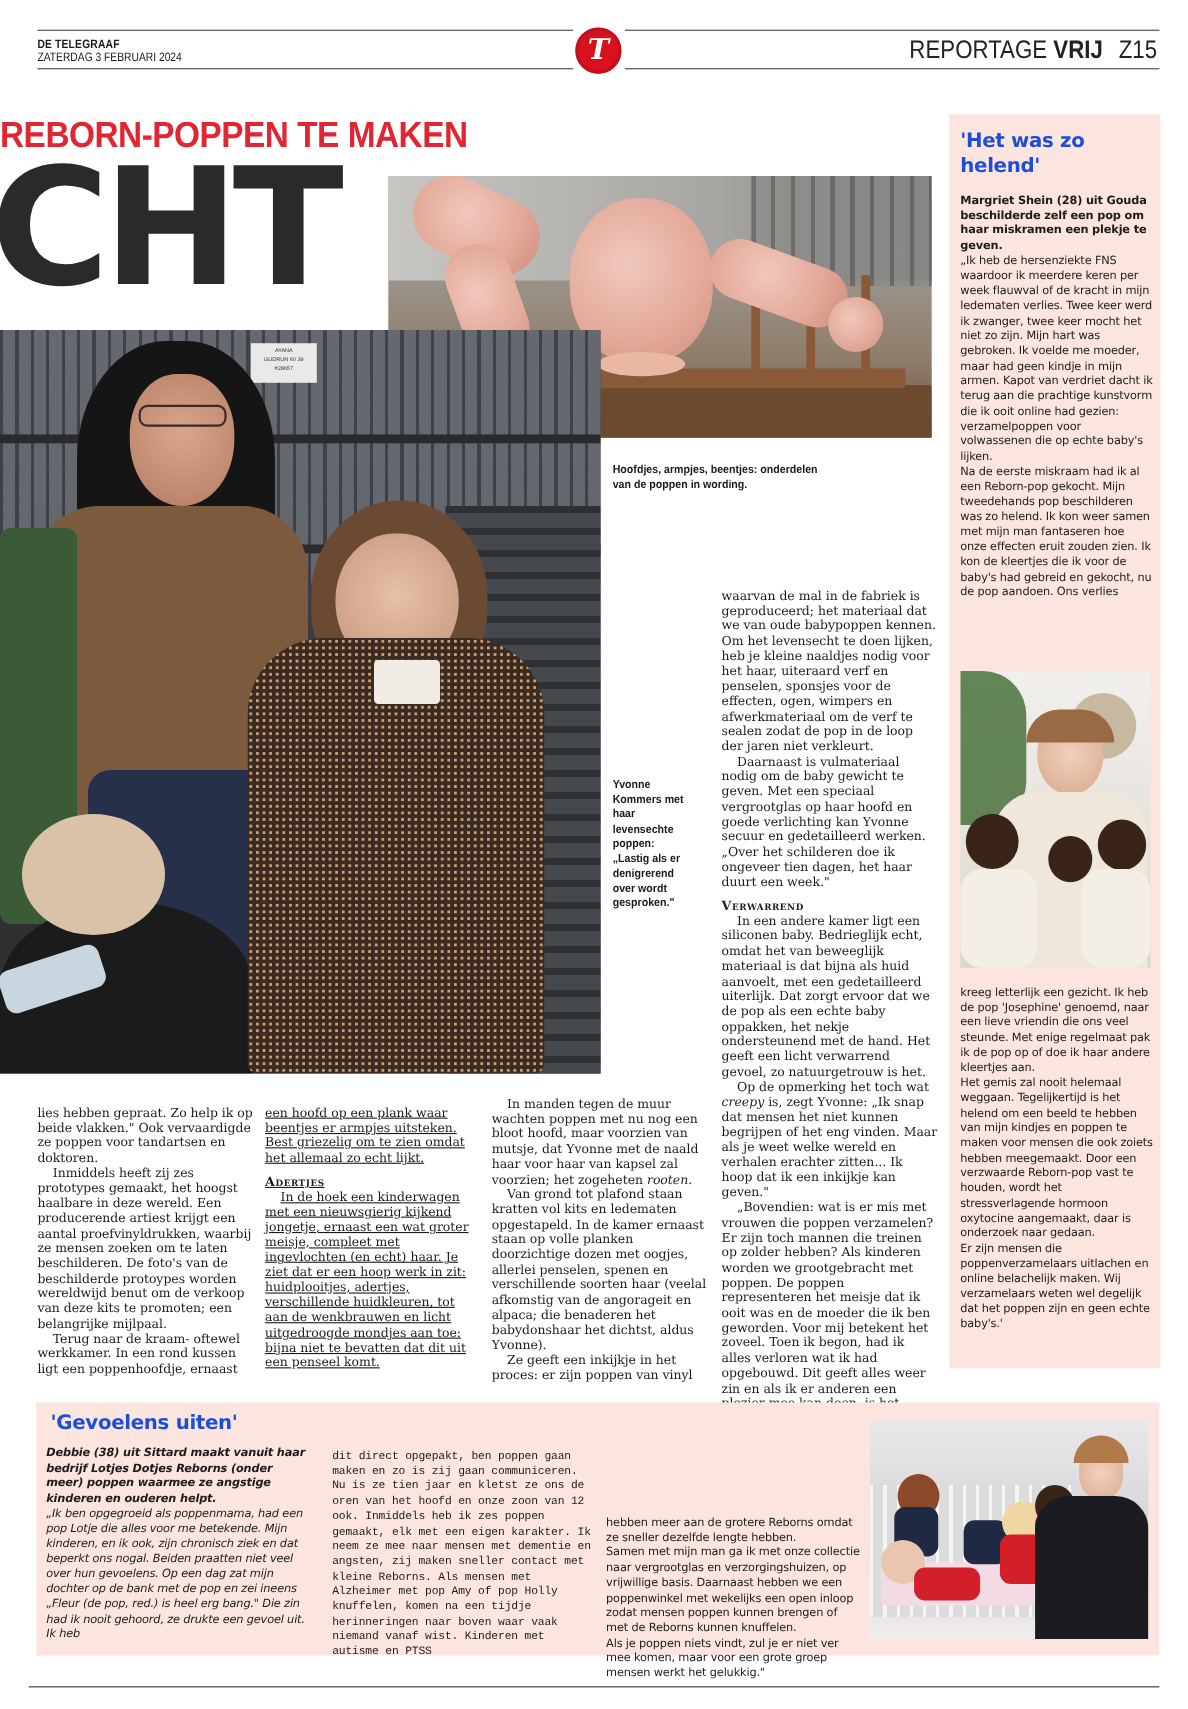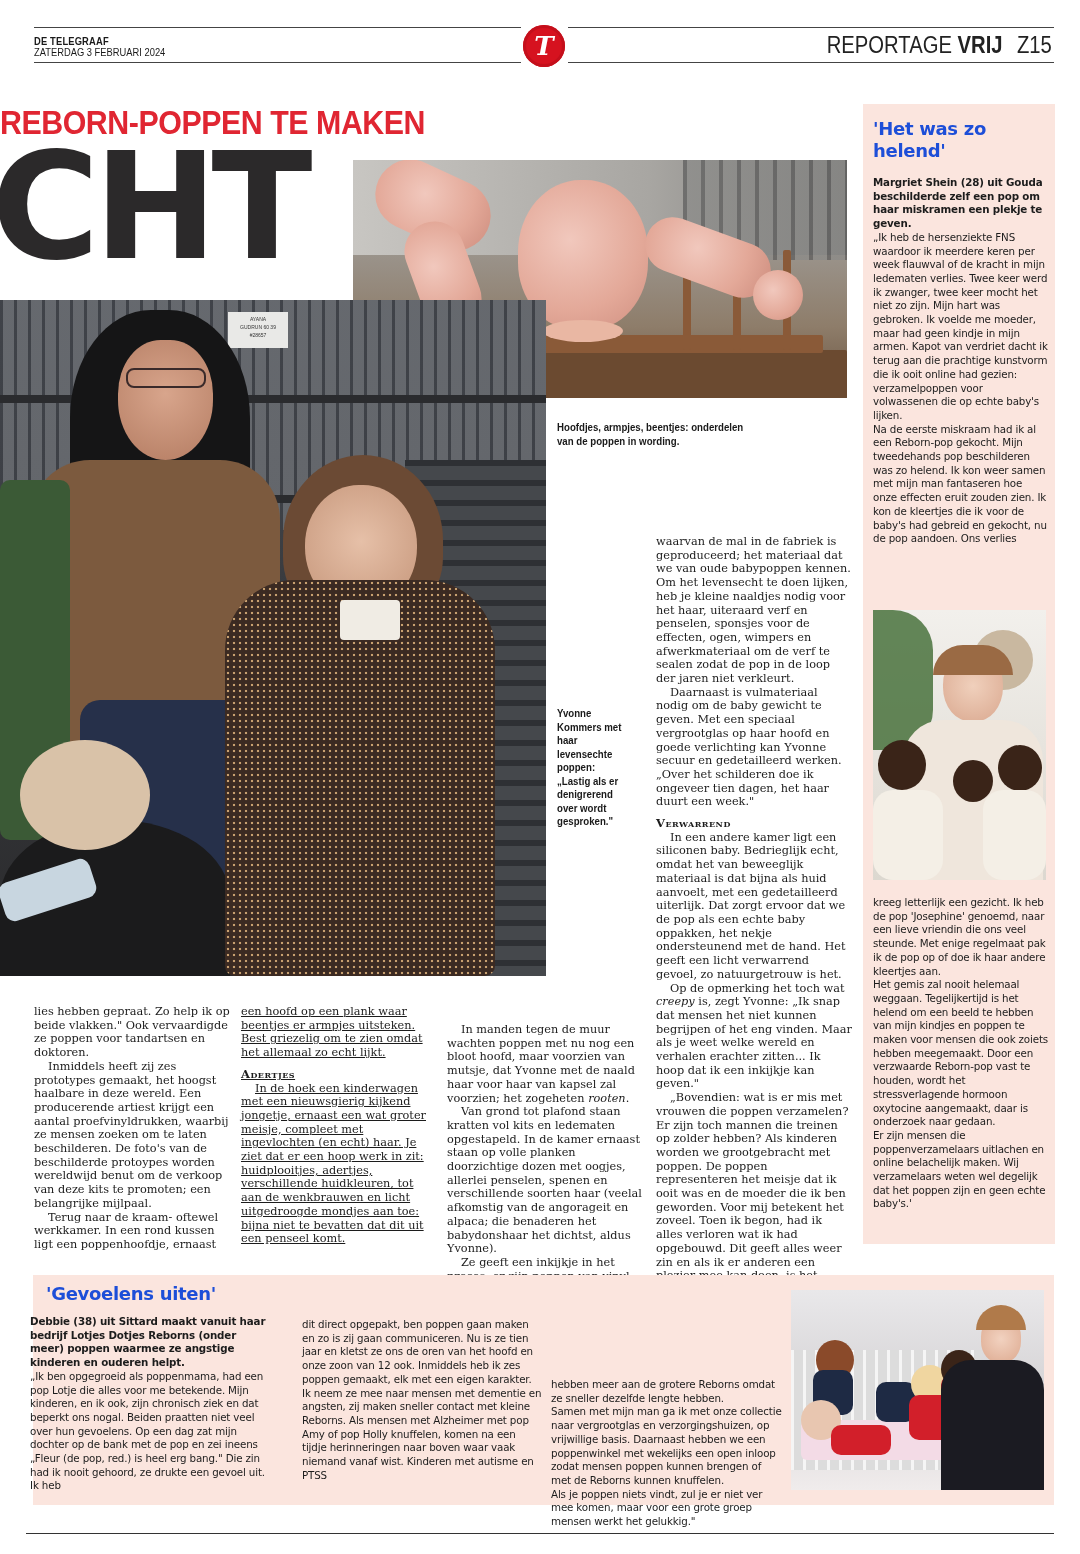--- a/index.html
+++ b/index.html
@@ -130,21 +130,21 @@
   <p>Inmiddels heeft zij zes prototypes gemaakt, het hoogst haalbare in deze wereld. Een producerende artiest krijgt een aantal proefvinyldrukken, waarbij ze mensen zoeken om te laten beschilderen. De foto's van de beschilderde protoypes worden wereldwijd benut om de verkoop van deze kits te promoten; een belangrijke mijlpaal.</p>
   <p>Terug naar de kraam- oftewel werkkamer. In een rond kussen ligt een poppenhoofdje, ernaast</p>
 </div>
 
 <div class="col" style="left:241px;top:1005px;width:196px;text-decoration:underline;">
   <p class="noindent">een hoofd op een plank waar beentjes er armpjes uitsteken. Best griezelig om te zien omdat het allemaal zo echt lijkt.</p>
   <p class="subhead">Adertjes</p>
   <p>In de hoek een kinderwagen met een nieuwsgierig kijkend jongetje, ernaast een wat groter meisje, compleet met ingevlochten (en echt) haar. Je ziet dat er een hoop werk in zit: huidplooitjes, adertjes, verschillende huidkleuren, tot aan de wenkbrauwen en licht uitgedroogde mondjes aan toe: bijna niet te bevatten dat dit uit een penseel komt.</p>
 </div>
 
-<div class="col" style="left:447px;top:1023px;width:196px;">
+<div class="col" style="left:447px;top:997px;width:196px;">
   <p><span>In manden tegen de muur wachten poppen met nu nog een bloot hoofd, maar voorzien van mutsje, dat Yvonne met de naald haar voor haar van kapsel zal voorzien; het zogeheten </span><em>rooten</em><span>.</span></p>
   <p>Van grond tot plafond staan kratten vol kits en ledematen opgestapeld. In de kamer ernaast staan op volle planken doorzichtige dozen met oogjes, allerlei penselen, spenen en verschillende soorten haar (veelal afkomstig van de angorageit en alpaca; die benaderen het babydonshaar het dichtst, aldus Yvonne).</p>
   <p>Ze geeft een inkijkje in het proces: er zijn poppen van vinyl</p>
 </div>
 
 <div class="box box-right"></div>
 <div class="abs box-title" style="left:873px;top:118px;width:160px;">'Het was zo helend'</div>
 <div class="sans-col" style="left:873px;top:176px;width:176px;">
   <div class="intro">Margriet Shein (28) uit Gouda beschilderde zelf een pop om haar miskramen een plekje te geven.</div>
   <div>„Ik heb de hersenziekte FNS waardoor ik meerdere keren per week flauwval of de kracht in mijn ledematen verlies. Twee keer werd ik zwanger, twee keer mocht het niet zo zijn. Mijn hart was gebroken. Ik voelde me moeder, maar had geen kindje in mijn armen. Kapot van verdriet dacht ik terug aan die prachtige kunstvorm die ik ooit online had gezien: verzamelpoppen voor volwassenen die op echte baby's lijken.</div>
@@ -165,25 +165,25 @@
 </div>
 
 <div class="sans-col" style="left:873px;top:896px;width:176px;">
   <div>kreeg letterlijk een gezicht. Ik heb de pop 'Josephine' genoemd, naar een lieve vriendin die ons veel steunde. Met enige regelmaat pak ik de pop op of doe ik haar andere kleertjes aan.</div>
   <div>Het gemis zal nooit helemaal weggaan. Tegelijkertijd is het helend om een beeld te hebben van mijn kindjes en poppen te maken voor mensen die ook zoiets hebben meegemaakt. Door een verzwaarde Reborn-pop vast te houden, wordt het stressverlagende hormoon oxytocine aangemaakt, daar is onderzoek naar gedaan.</div>
   <div>Er zijn mensen die poppenverzamelaars uitlachen en online belachelijk maken. Wij verzamelaars weten wel degelijk dat het poppen zijn en geen echte baby's.'</div>
 </div>
 
 <div class="box box-bottom"></div>
 <div class="abs box-title" style="left:46px;top:1283px;">'Gevoelens uiten'</div>
-<div class="sans-col" style="left:30px;top:1315px;width:240px;">
+<div class="sans-col" style="left:42px;top:1315px;width:240px;font-style:italic;">
   <div class="intro">Debbie (38) uit Sittard maakt vanuit haar bedrijf Lotjes Dotjes Reborns (onder meer) poppen waarmee ze angstige kinderen en ouderen helpt.</div>
   <div>„Ik ben opgegroeid als poppenmama, had een pop Lotje die alles voor me betekende. Mijn kinderen, en ik ook, zijn chronisch ziek en dat beperkt ons nogal. Beiden praatten niet veel over hun gevoelens. Op een dag zat mijn dochter op de bank met de pop en zei ineens „Fleur (de pop, red.) is heel erg bang." Die zin had ik nooit gehoord, ze drukte een gevoel uit. Ik heb</div>
 </div>
-<div class="sans-col" style="left:302px;top:1318px;width:240px;">
+<div class="sans-col" style="left:302px;top:1318px;width:240px;font-family:Liberation Mono, monospace;">
   <div>dit direct opgepakt, ben poppen gaan maken en zo is zij gaan communiceren. Nu is ze tien jaar en kletst ze ons de oren van het hoofd en onze zoon van 12 ook. Inmiddels heb ik zes poppen gemaakt, elk met een eigen karakter. Ik neem ze mee naar mensen met dementie en angsten, zij maken sneller contact met kleine Reborns. Als mensen met Alzheimer met pop Amy of pop Holly knuffelen, komen na een tijdje herinneringen naar boven waar vaak niemand vanaf wist. Kinderen met autisme en PTSS</div>
 </div>
 <div class="sans-col" style="left:551px;top:1378px;width:232px;">
   <div>hebben meer aan de grotere Reborns omdat ze sneller dezelfde lengte hebben.</div>
   <div>Samen met mijn man ga ik met onze collectie naar vergrootglas en verzorgingshuizen, op vrijwillige basis. Daarnaast hebben we een poppenwinkel met wekelijks een open inloop zodat mensen poppen kunnen brengen of met de Reborns kunnen knuffelen.</div>
   <div>Als je poppen niets vindt, zul je er niet ver mee komen, maar voor een grote groep mensen werkt het gelukkig."</div>
 </div>
 
 <div class="photo photo-debbie">
   <div style="position:absolute;left:0;top:60px;width:190px;height:120px;background:repeating-linear-gradient(90deg,#f5f5f5 0 3px,#dcdcdc 3px 12px);"></div>

